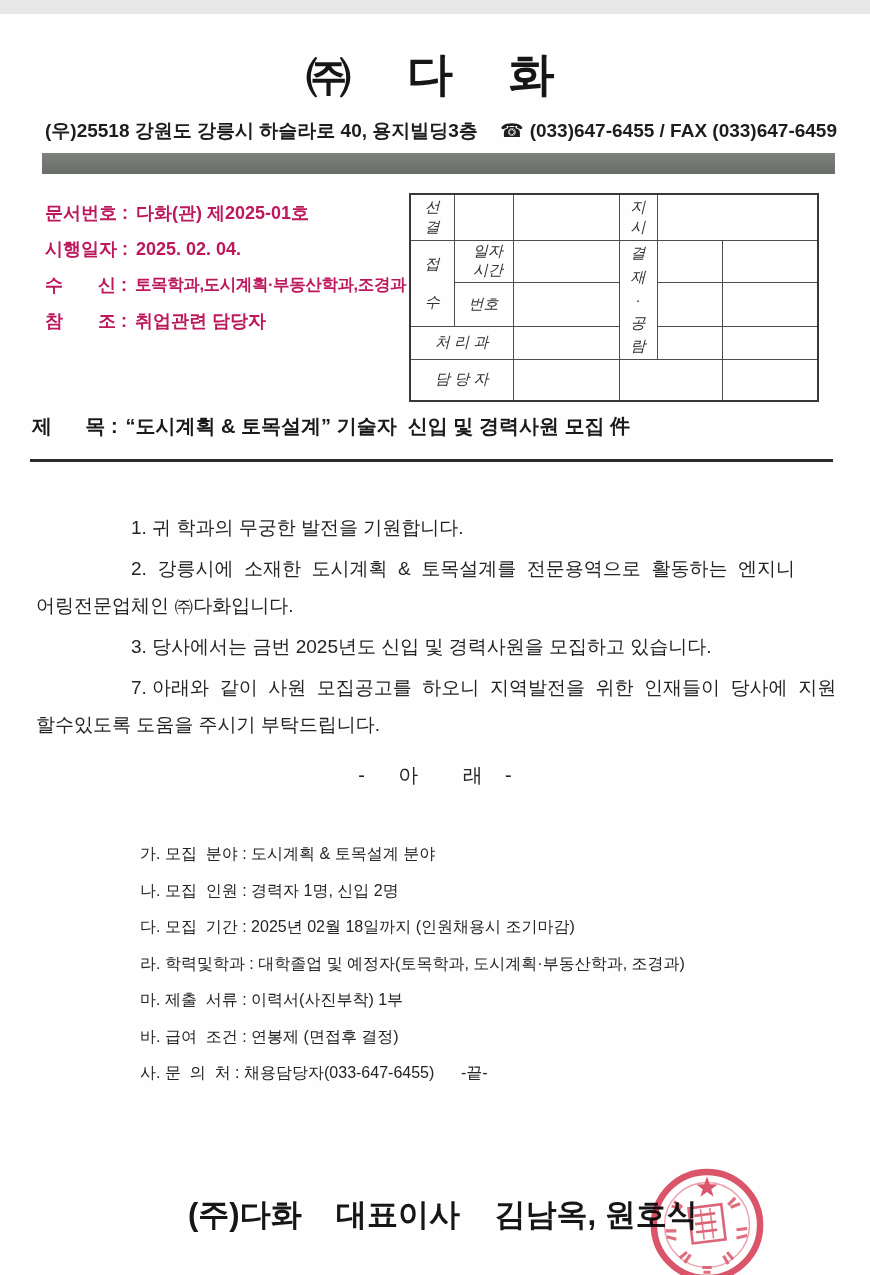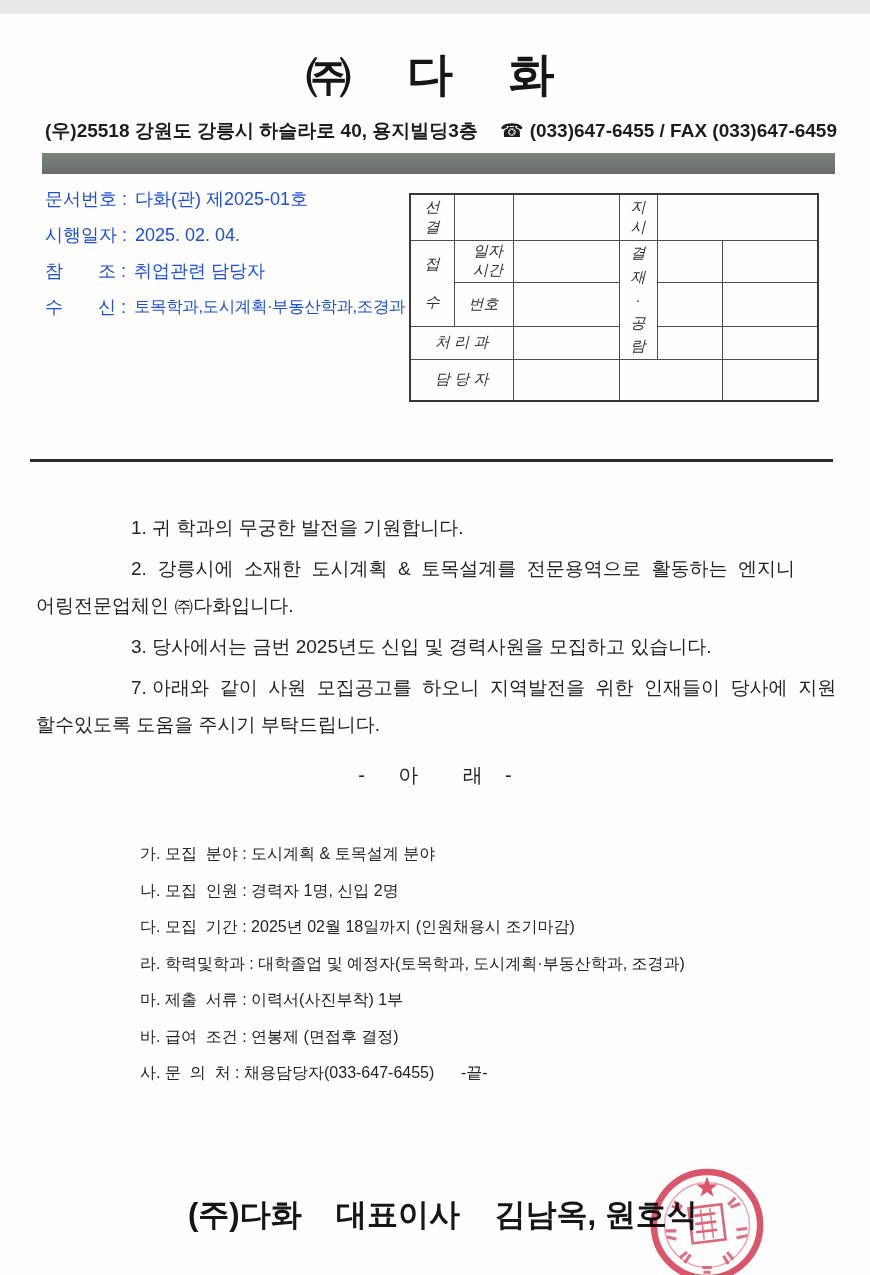--- a/index.html
+++ b/index.html
@@ -27,21 +27,21 @@
     font-size:19px;font-weight:bold;color:#1d1d1d;
     white-space:nowrap;
   }
   .addr-line .phone-wrap{display:flex;align-items:baseline;gap:6px;}
   .gray-bar{
     position:absolute;left:42px;top:139px;width:793px;height:21px;
     background:linear-gradient(#7d827d,#686d69);
   }
 
   
-  .doc-info{position:absolute;left:45px;top:167px;width:372px;font-size:18px;font-weight:400;color:#1d4ed8;}
+  .doc-info{position:absolute;left:45px;top:181px;width:372px;font-size:18px;font-weight:700;color:#be185d;}
   .doc-info .row{height:36px;display:flex;align-items:center;}
   .doc-info .lab{flex:0 0 auto;}
   .doc-info .val{margin-left:8px;white-space:nowrap;}
   .doc-info .row.tight .val{font-size:16.5px;letter-spacing:-0.4px;}
 
   
   .apv{position:absolute;left:409px;top:179px;border-collapse:collapse;table-layout:fixed;}
   .apv td{
     border:1px solid #4d4d4d;
     font-size:15px;color:#2e2e2e;
@@ -108,27 +108,27 @@
 
   <div class="doc-info">
     <div class="row">
       <span class="lab" data-bind="doc_info.doc_number_label">문서번호 :</span>
       <span class="val" data-bind="doc_info.doc_number_value">다화(관) 제2025-01호</span>
     </div>
     <div class="row">
       <span class="lab" data-bind="doc_info.issue_date_label">시행일자 :</span>
       <span class="val" data-bind="doc_info.issue_date_value">2025.   02.   04.</span>
     </div>
+    <div class="row tight">
+      <span class="lab" data-bind="doc_info.recipient_label">수       신 :</span>
+      <span class="val" data-bind="doc_info.recipient_value">토목학과,도시계획·부동산학과,조경과</span>
+    </div>
     <div class="row">
       <span class="lab" data-bind="doc_info.cc_label">참       조 :</span>
       <span class="val" data-bind="doc_info.cc_value">취업관련 담당자</span>
-    </div>
-    <div class="row tight">
-      <span class="lab" data-bind="doc_info.recipient_label">수       신 :</span>
-      <span class="val" data-bind="doc_info.recipient_value">토목학과,도시계획·부동산학과,조경과</span>
     </div>
   </div>
 
   <table class="apv">
     <colgroup>
       <col style="width:44px">
         <col style="width:59px">
         <col style="width:106px">
       <col style="width:38px">
         <col style="width:65px">
@@ -164,20 +164,23 @@
     </tr>
     <tr style="height:42px">
       <td colspan="2"><span data-bind="approval_table.person_in_charge">담 당 자</span></td>
       <td></td>
       <td colspan="2"></td>
       <td></td>
     </tr>
   </tbody>
     </table>
 
+  <div class="subject">
+    <span data-bind="subject.label">제      목 :</span><span class="s-val" data-bind="subject.value">“도시계획 &amp; 토목설계” 기술자  신입 및 경력사원 모집 件</span>
+  </div>
   <div class="subject-rule"></div>
 
   <div class="body-block">
     <p data-bind="body.paragraphs.0">1. 귀 학과의 무궁한 발전을 기원합니다.</p>
     <p data-bind="body.paragraphs.1">2.  강릉시에  소재한  도시계획  &amp;  토목설계를  전문용역으로  활동하는  엔지니
 어링전문업체인 ㈜다화입니다.</p>
     <p data-bind="body.paragraphs.2">3. 당사에서는 금번 2025년도 신입 및 경력사원을 모집하고 있습니다.</p>
     <p data-bind="body.paragraphs.3">7. 아래와  같이  사원  모집공고를  하오니  지역발전을  위한  인재들이  당사에  지원
 할수있도록 도움을 주시기 부탁드립니다.</p>
   </div>

